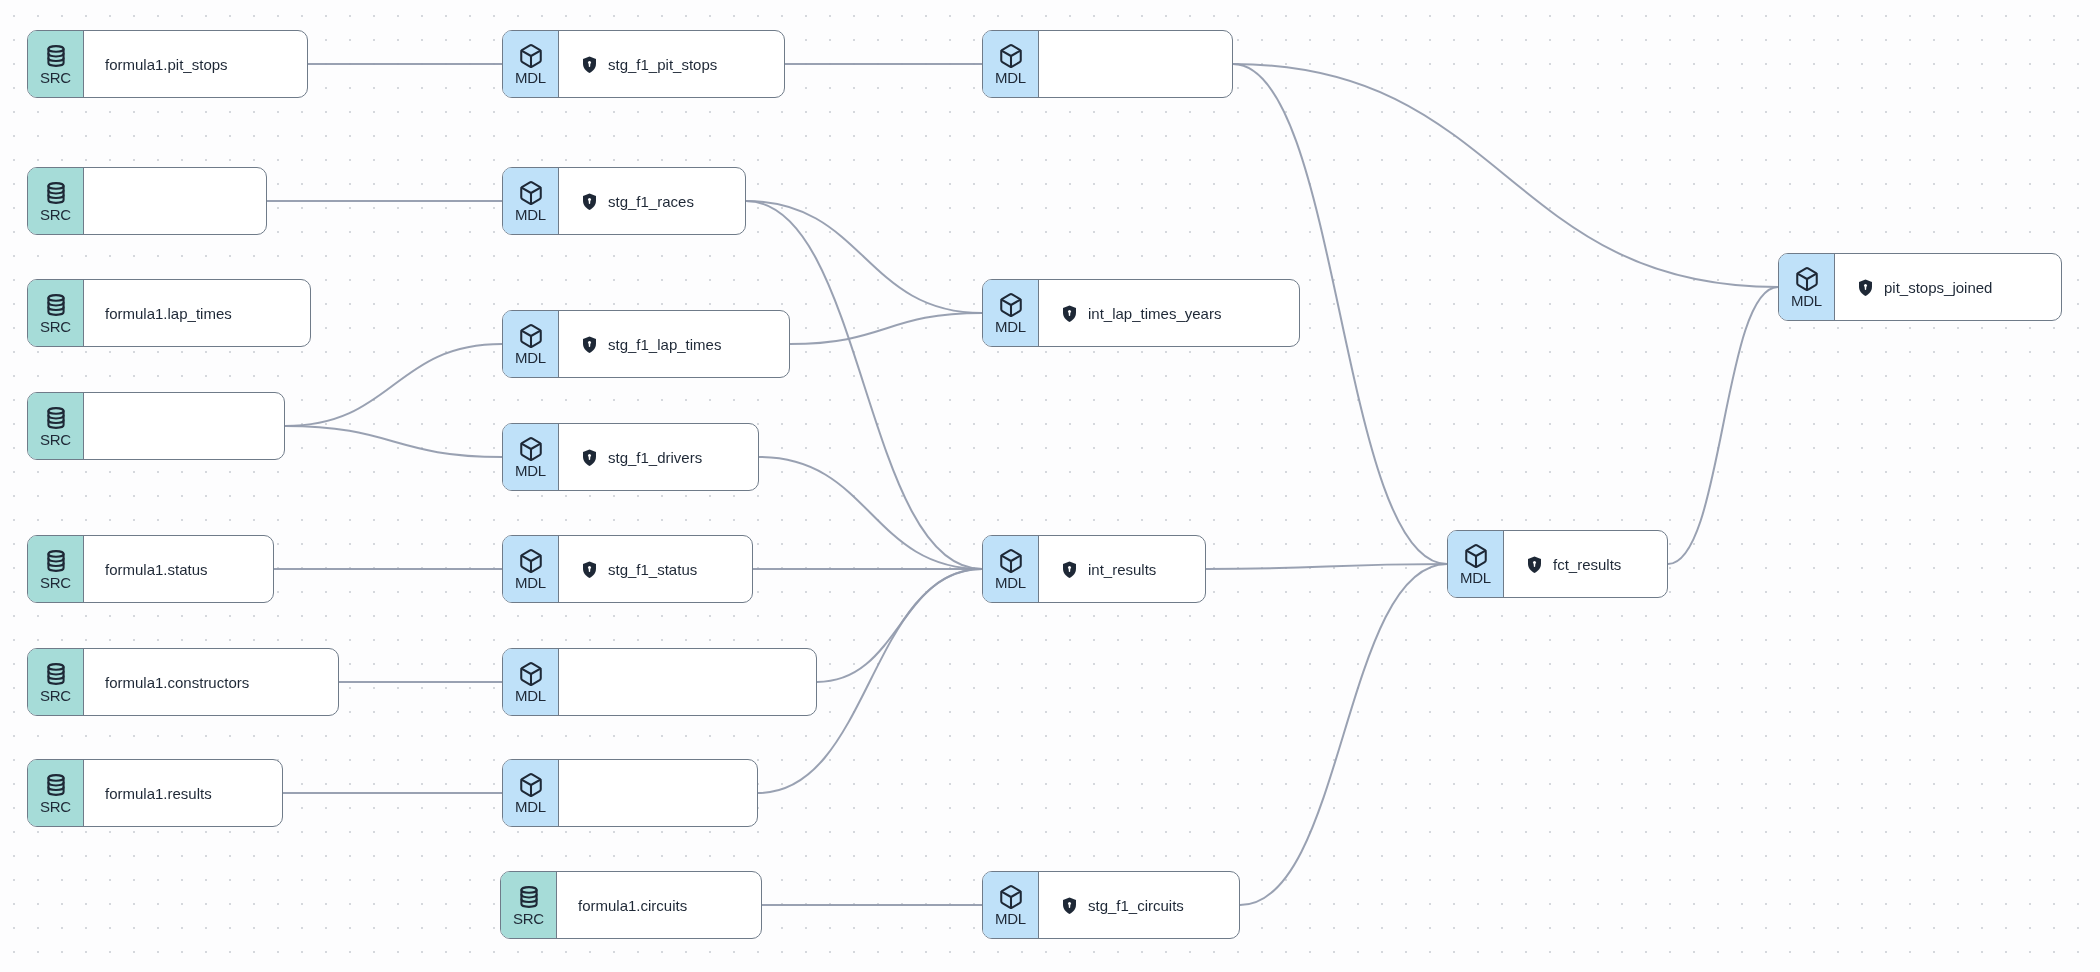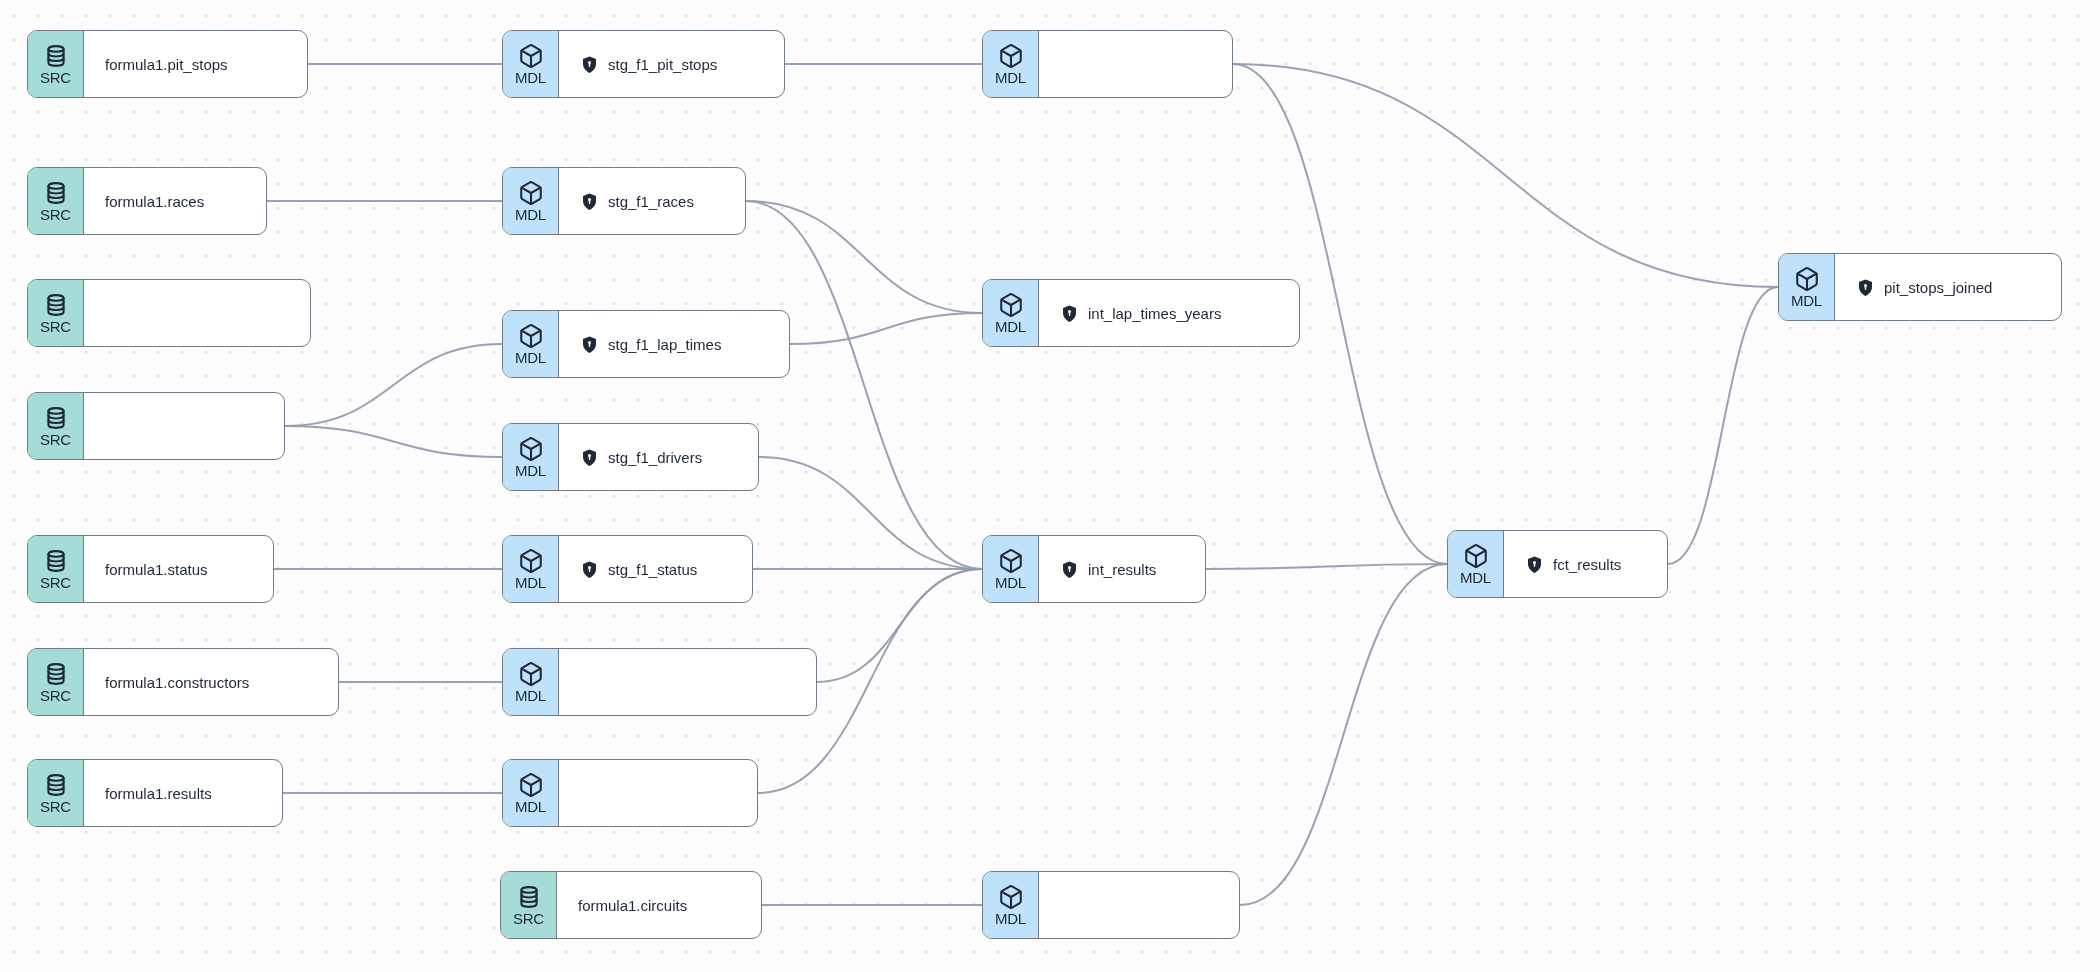--- a/index.html
+++ b/index.html
@@ -135,39 +135,39 @@
         <svg width="26" height="26" viewBox="0 0 24 24" fill="none" stroke="#1e2836" stroke-width="1.9" stroke-linecap="round" stroke-linejoin="round">
           <ellipse cx="12" cy="5.5" rx="7" ry="2.6"></ellipse>
           <path d="M5 5.5v4.3c0 1.44 3.13 2.6 7 2.6s7-1.16 7-2.6V5.5"></path>
           <path d="M5 9.8v4.3c0 1.44 3.13 2.6 7 2.6s7-1.16 7-2.6V9.8"></path>
           <path d="M5 14.1v4.4c0 1.44 3.13 2.6 7 2.6s7-1.16 7-2.6v-4.4"></path>
         </svg>
       </span>
 
       <span class="badge-label">SRC</span>
     </div>
-    <div class="label-area">
-
-      <span class="node-label">formula1.races</span>
-    </div>
   </div>
 
   <div class="node" style="left: 27px; top: 279px; width: 284px; height: 68px;">
     <div class="badge source">
       <span class="badge-icon icon-database">
         <svg width="26" height="26" viewBox="0 0 24 24" fill="none" stroke="#1e2836" stroke-width="1.9" stroke-linecap="round" stroke-linejoin="round">
           <ellipse cx="12" cy="5.5" rx="7" ry="2.6"></ellipse>
           <path d="M5 5.5v4.3c0 1.44 3.13 2.6 7 2.6s7-1.16 7-2.6V5.5"></path>
           <path d="M5 9.8v4.3c0 1.44 3.13 2.6 7 2.6s7-1.16 7-2.6V9.8"></path>
           <path d="M5 14.1v4.4c0 1.44 3.13 2.6 7 2.6s7-1.16 7-2.6v-4.4"></path>
         </svg>
       </span>
 
       <span class="badge-label">SRC</span>
     </div>
+    <div class="label-area">
+
+      <span class="node-label">formula1.lap_times</span>
+    </div>
   </div>
 
   <div class="node" style="left: 27px; top: 392px; width: 258px; height: 68px;">
     <div class="badge source">
       <span class="badge-icon icon-database">
         <svg width="26" height="26" viewBox="0 0 24 24" fill="none" stroke="#1e2836" stroke-width="1.9" stroke-linecap="round" stroke-linejoin="round">
           <ellipse cx="12" cy="5.5" rx="7" ry="2.6"></ellipse>
           <path d="M5 5.5v4.3c0 1.44 3.13 2.6 7 2.6s7-1.16 7-2.6V5.5"></path>
           <path d="M5 9.8v4.3c0 1.44 3.13 2.6 7 2.6s7-1.16 7-2.6V9.8"></path>
           <path d="M5 14.1v4.4c0 1.44 3.13 2.6 7 2.6s7-1.16 7-2.6v-4.4"></path>
@@ -406,20 +406,30 @@
     <div class="badge model">
 
       <span class="badge-icon icon-cube">
         <svg width="26" height="26" viewBox="0 0 24 24" fill="none" stroke="#1e2836" stroke-width="1.9" stroke-linecap="round" stroke-linejoin="round">
           <path d="M21 16V8a2 2 0 0 0-1-1.73l-7-4a2 2 0 0 0-2 0l-7 4A2 2 0 0 0 3 8v8a2 2 0 0 0 1 1.73l7 4a2 2 0 0 0 2 0l7-4A2 2 0 0 0 21 16z"></path>
           <polyline points="3.27 6.96 12 12.01 20.73 6.96"></polyline>
           <line x1="12" y1="22.08" x2="12" y2="12"></line>
         </svg>
       </span>
       <span class="badge-label">MDL</span>
+    </div>
+    <div class="label-area">
+      <span class="icon-shield">
+        <svg width="19" height="19" viewBox="0 0 24 24">
+          <path fill="#1e2836" d="M12 1.8l8.2 3.1v6.3c0 5.2-3.4 9.4-8.2 11.6C7.2 20.6 3.8 16.4 3.8 11.2V4.9L12 1.8z"></path>
+          <circle cx="12" cy="9.6" r="1.9" fill="#ffffff"></circle>
+          <rect x="11.1" y="10.8" width="1.8" height="4.2" rx="0.9" fill="#ffffff"></rect>
+        </svg>
+      </span>
+      <span class="node-label">stg_f1_circuits</span>
     </div>
   </div>
 
   <div class="node" style="left: 982px; top: 30px; width: 251px; height: 68px;">
     <div class="badge model">
 
       <span class="badge-icon icon-cube">
         <svg width="26" height="26" viewBox="0 0 24 24" fill="none" stroke="#1e2836" stroke-width="1.9" stroke-linecap="round" stroke-linejoin="round">
           <path d="M21 16V8a2 2 0 0 0-1-1.73l-7-4a2 2 0 0 0-2 0l-7 4A2 2 0 0 0 3 8v8a2 2 0 0 0 1 1.73l7 4a2 2 0 0 0 2 0l7-4A2 2 0 0 0 21 16z"></path>
           <polyline points="3.27 6.96 12 12.01 20.73 6.96"></polyline>

